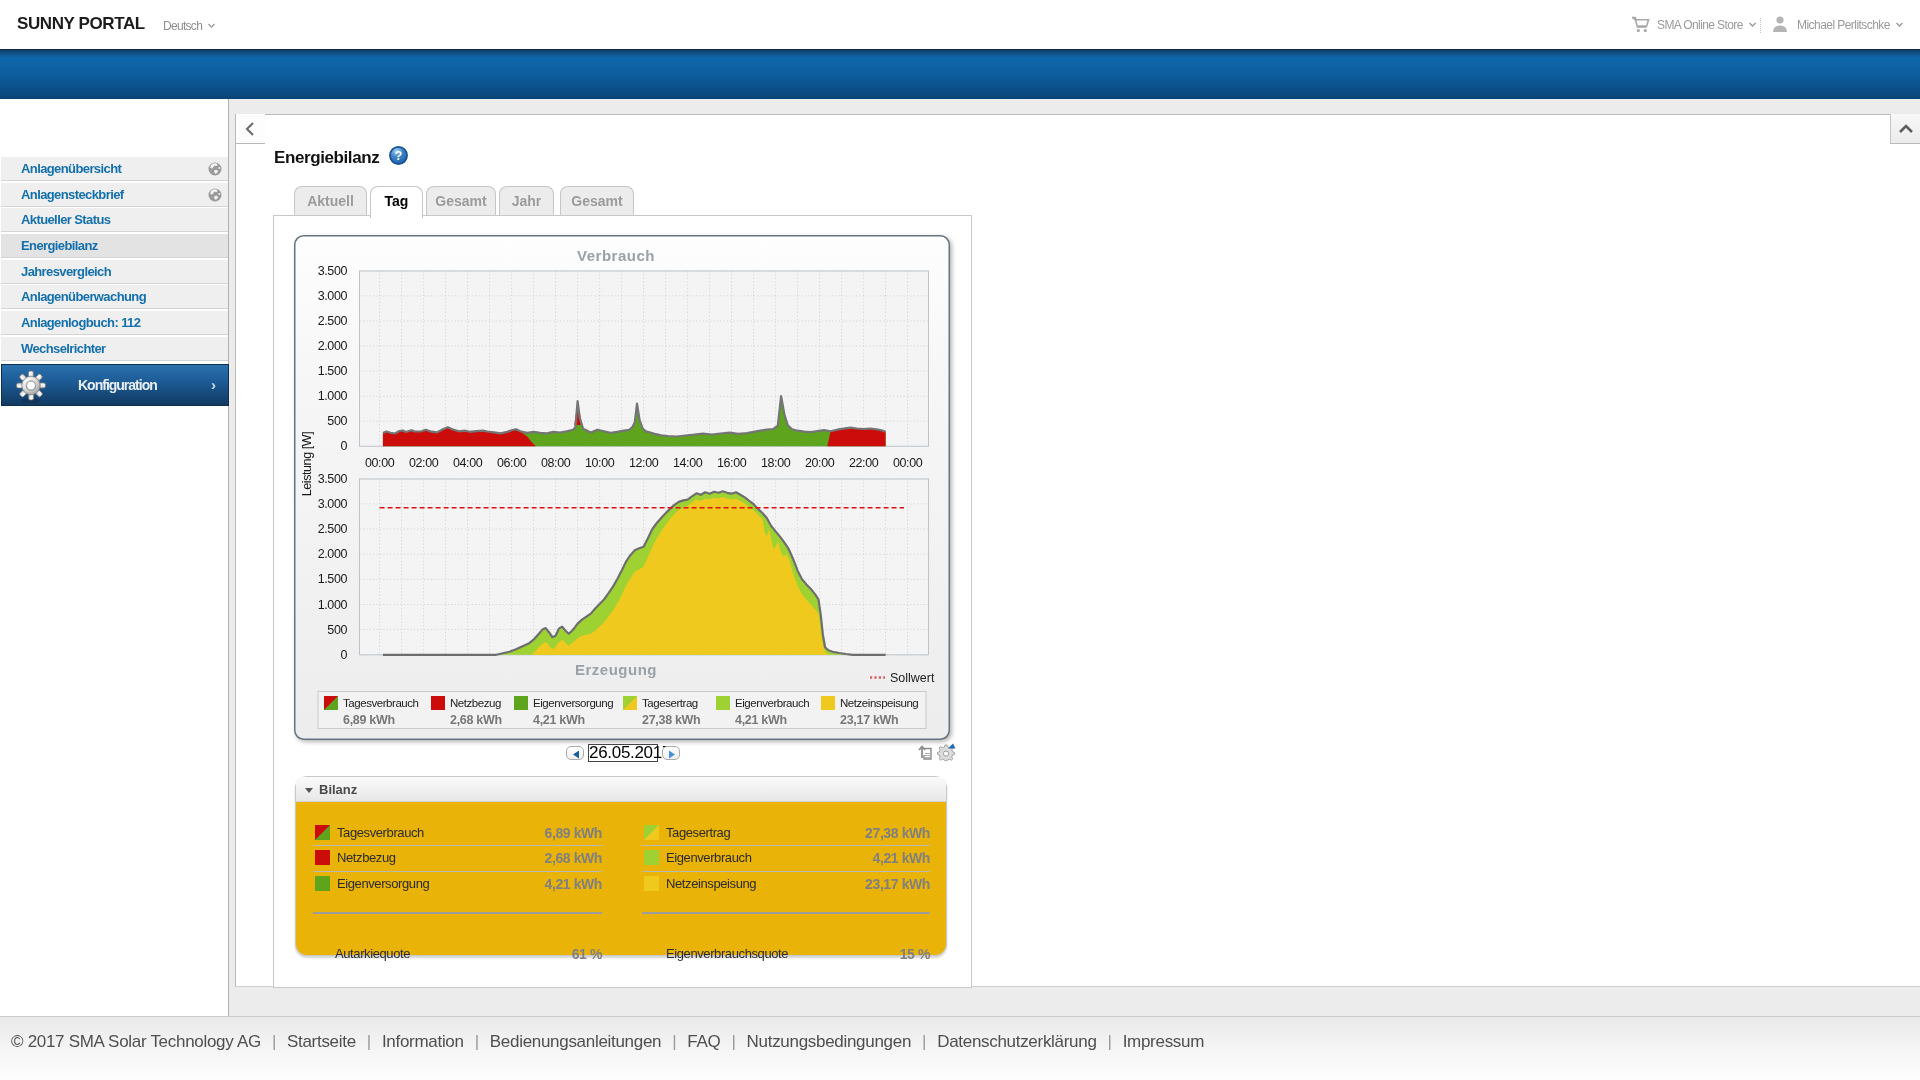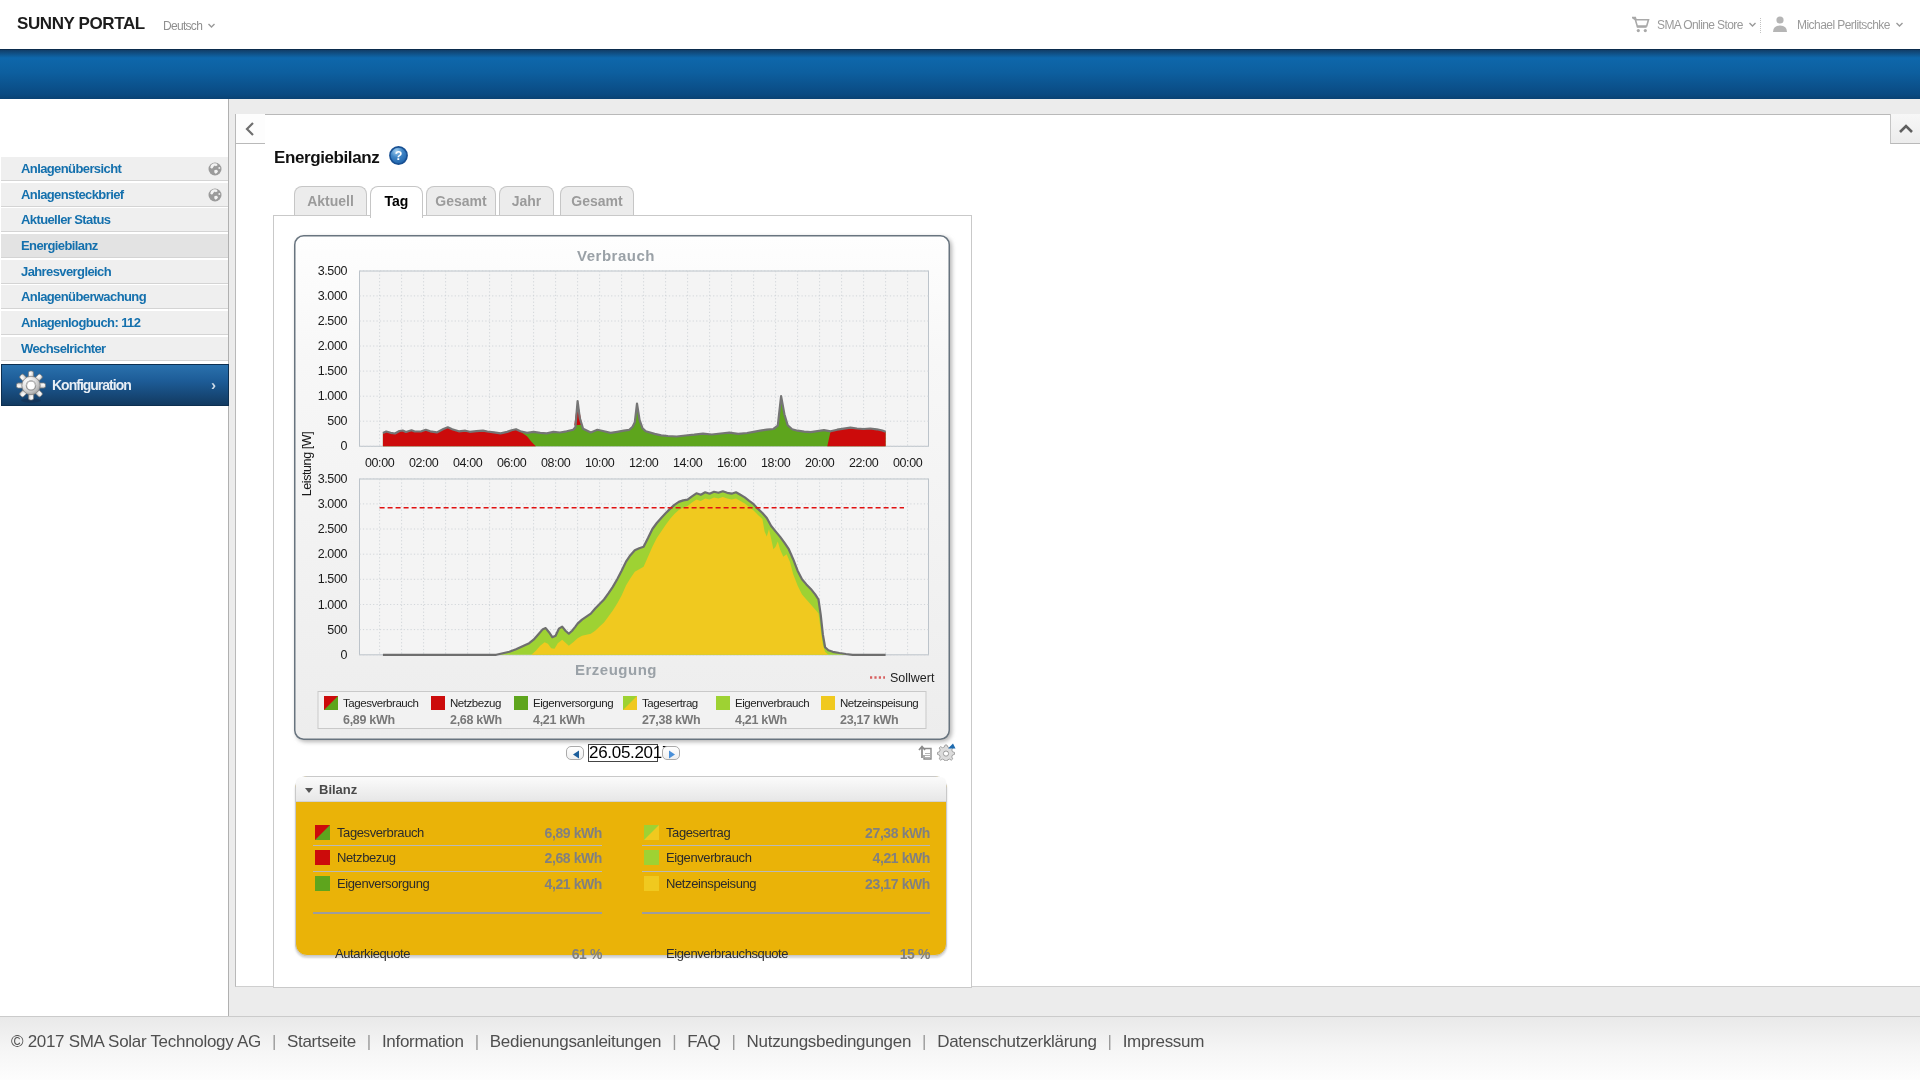--- a/index.html
+++ b/index.html
@@ -24,21 +24,21 @@
   background:linear-gradient(180deg,#2e75b0 0%,#1d5c97 35%,#143e69 100%); border:1px solid #0d2f50; }
 #thumb { position:absolute; left:12px; top:3px; width:33px; height:34px; overflow:hidden; }
 #sidehead .t { position:absolute; left:49px; top:12px; color:#d7e4f0; font-weight:bold; font-size:14px; letter-spacing:-0.8px; }
 .mi { position:absolute; left:1px; width:227px; height:23.5px;  background:#efefef; border-bottom:1px solid #d4d4d4;
   color:#1470ad; font-weight:bold; font-size:13px; letter-spacing:-0.6px; line-height:23px; padding-left:20px; }
 .mi.sel { background:#e3e3e3; }
 .globe { position:absolute; right:6px; top:5px; }
 #konfig { position:absolute; left:1px; top:364px; width:228px; height:42px;
   background:linear-gradient(180deg,#2a71ad 0%,#1d5c97 40%,#123a61 100%); border:1px solid #0d2f50;
   color:#e8eef5; font-weight:bold; font-size:14px; letter-spacing:-1px; line-height:40px; }
-#konfig .txt { margin-left:50px; }
+#konfig .txt { margin-left:76px; }
 #konfig .arr { position:absolute; right:13px; top:0; color:#cfdce8; font-size:15px; }
 #gear { position:absolute; left:13px; top:5px; }
 #wrapper { position:absolute; left:235px; top:114px; width:1685px; height:873px; background:#fff;
   border-top:1px solid #b9b9b9; border-left:1px solid #b9b9b9; border-bottom:1px solid #cfcfcf; }
 #collapsebtn { position:absolute; left:-1px; top:-1px; width:30px; height:30px; background:#fdfdfd;
   border-left:1px solid #b9b9b9; border-bottom:1px solid #b9b9b9; }
 #collapsebtn svg { position:absolute; left:8px; top:7px; }
 #topbtn { position:absolute; right:0; top:-1px; width:30px; height:30px;
   background:linear-gradient(180deg,#f7f7f7,#ececec); border-left:1px solid #c5c5c5; border-bottom:1px solid #b9b9b9; }
 #topbtn svg { position:absolute; left:7px; top:9px; }

